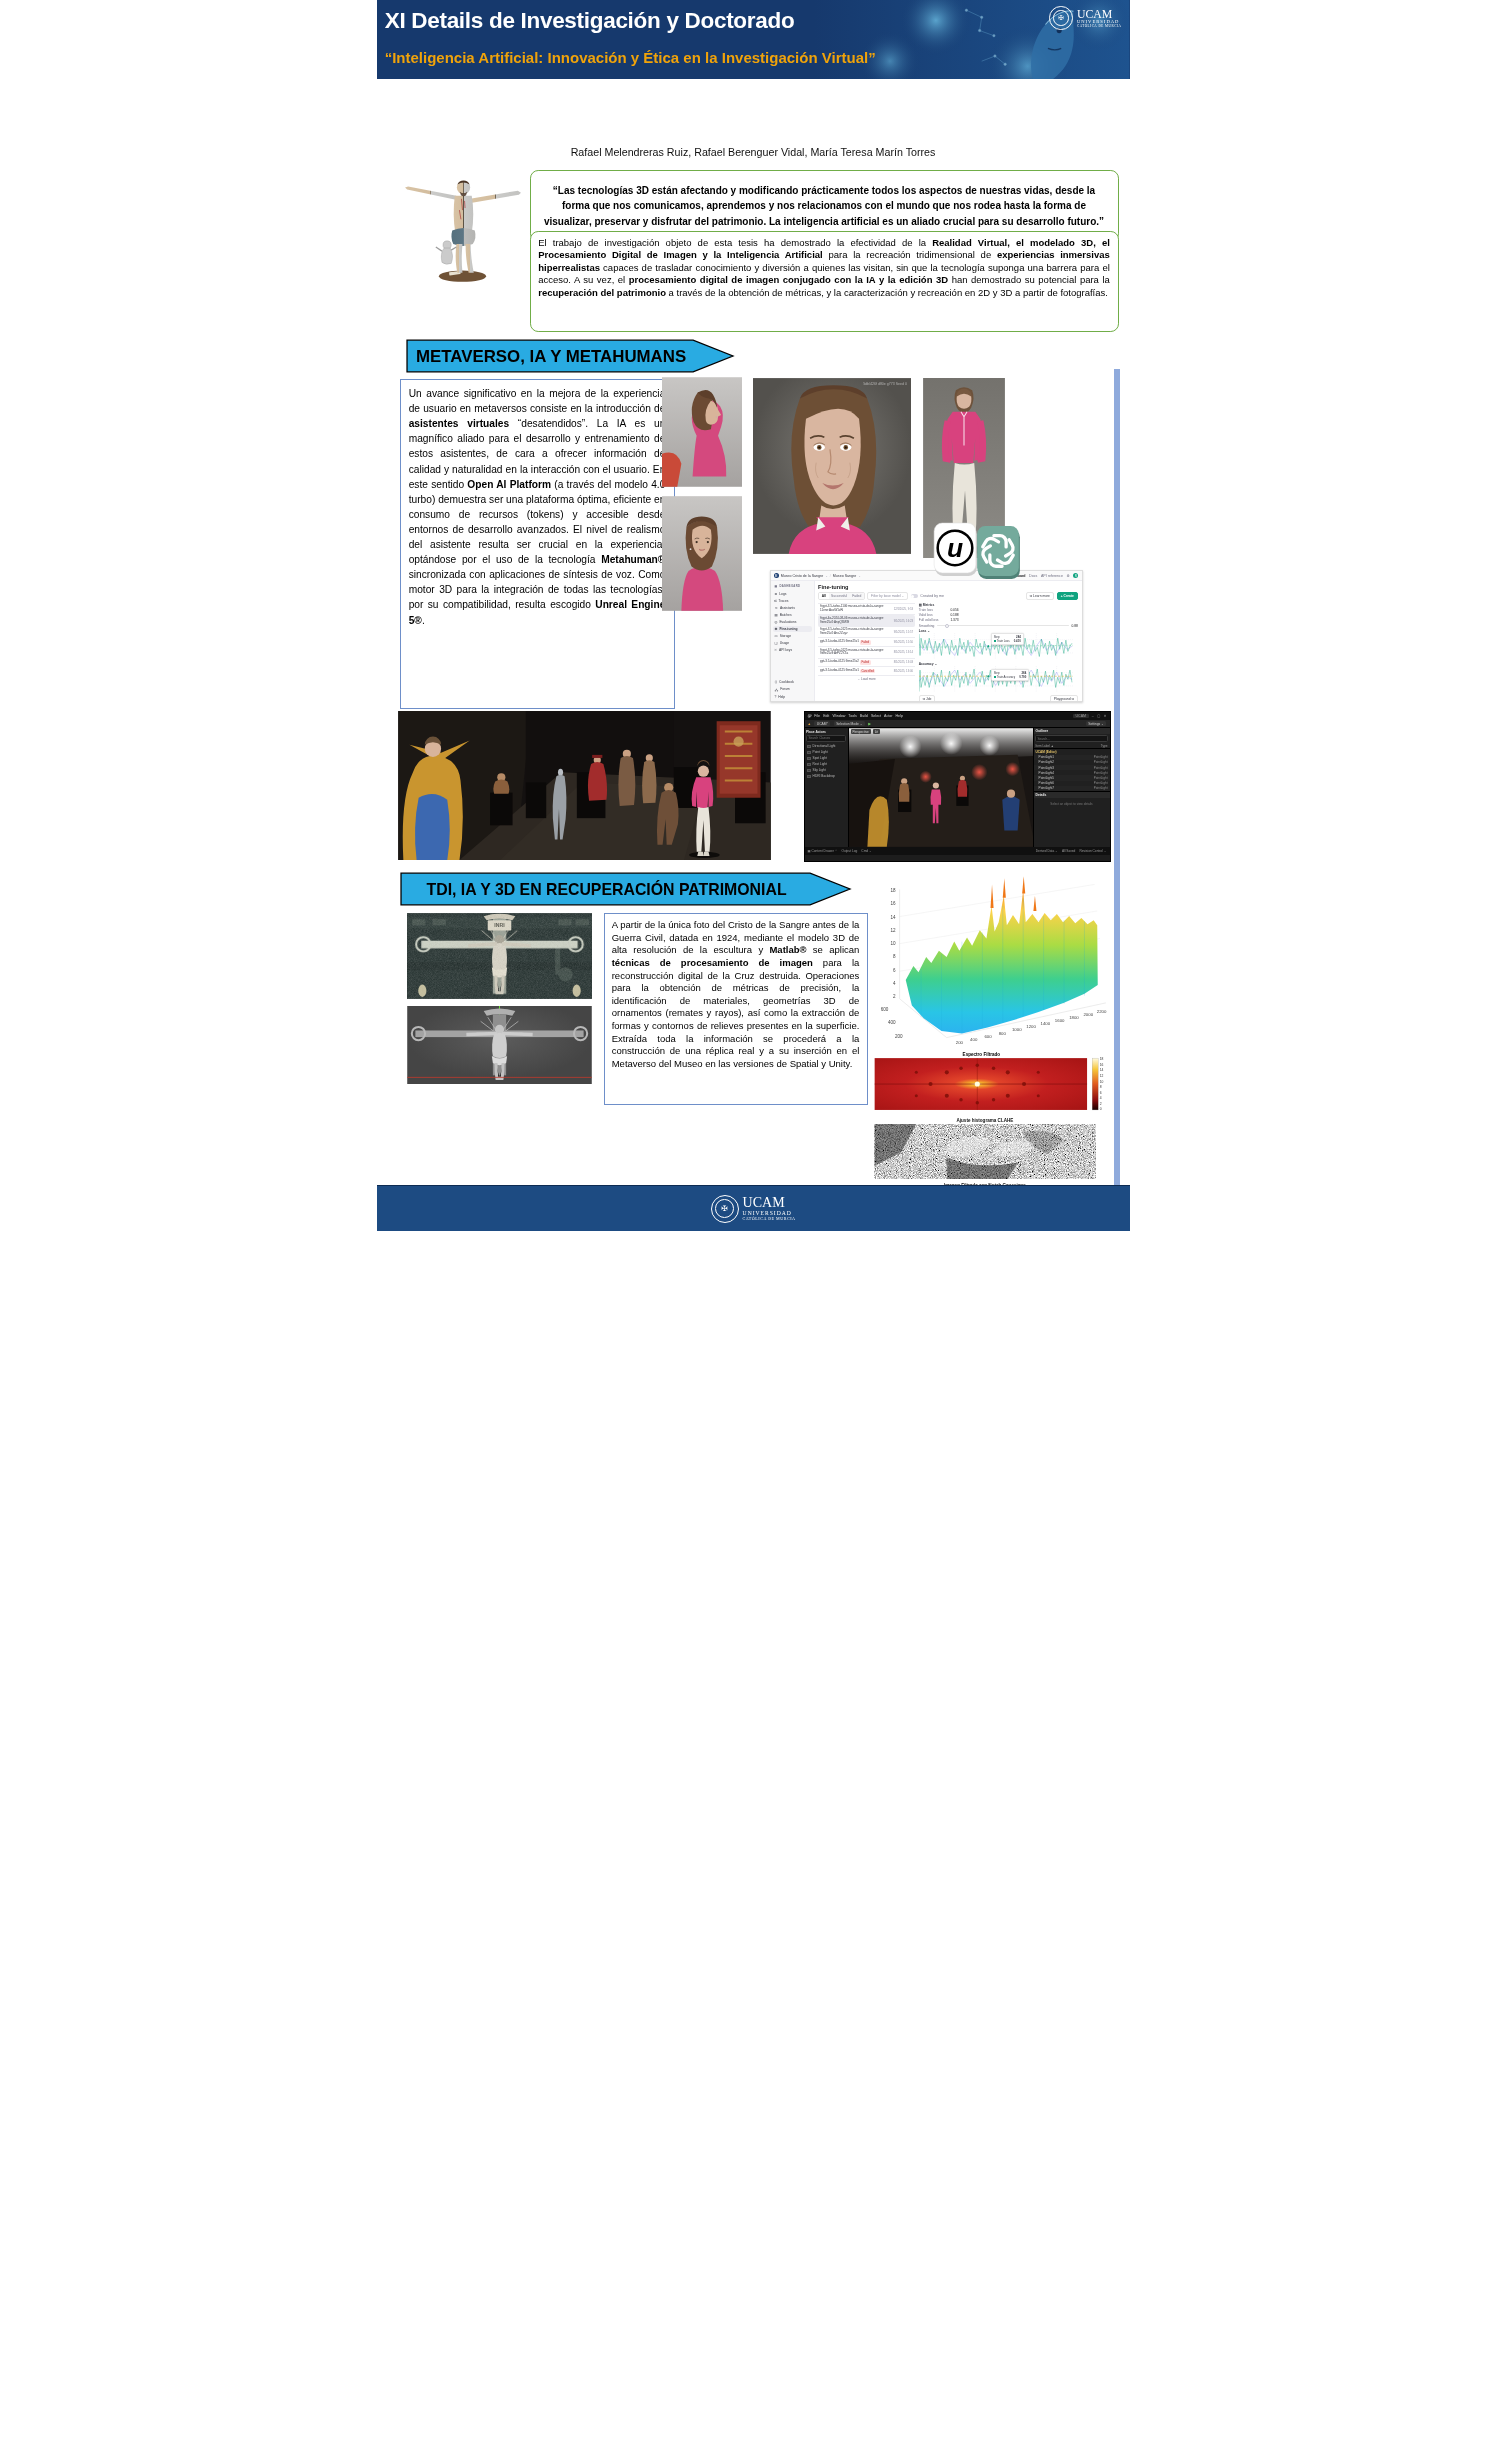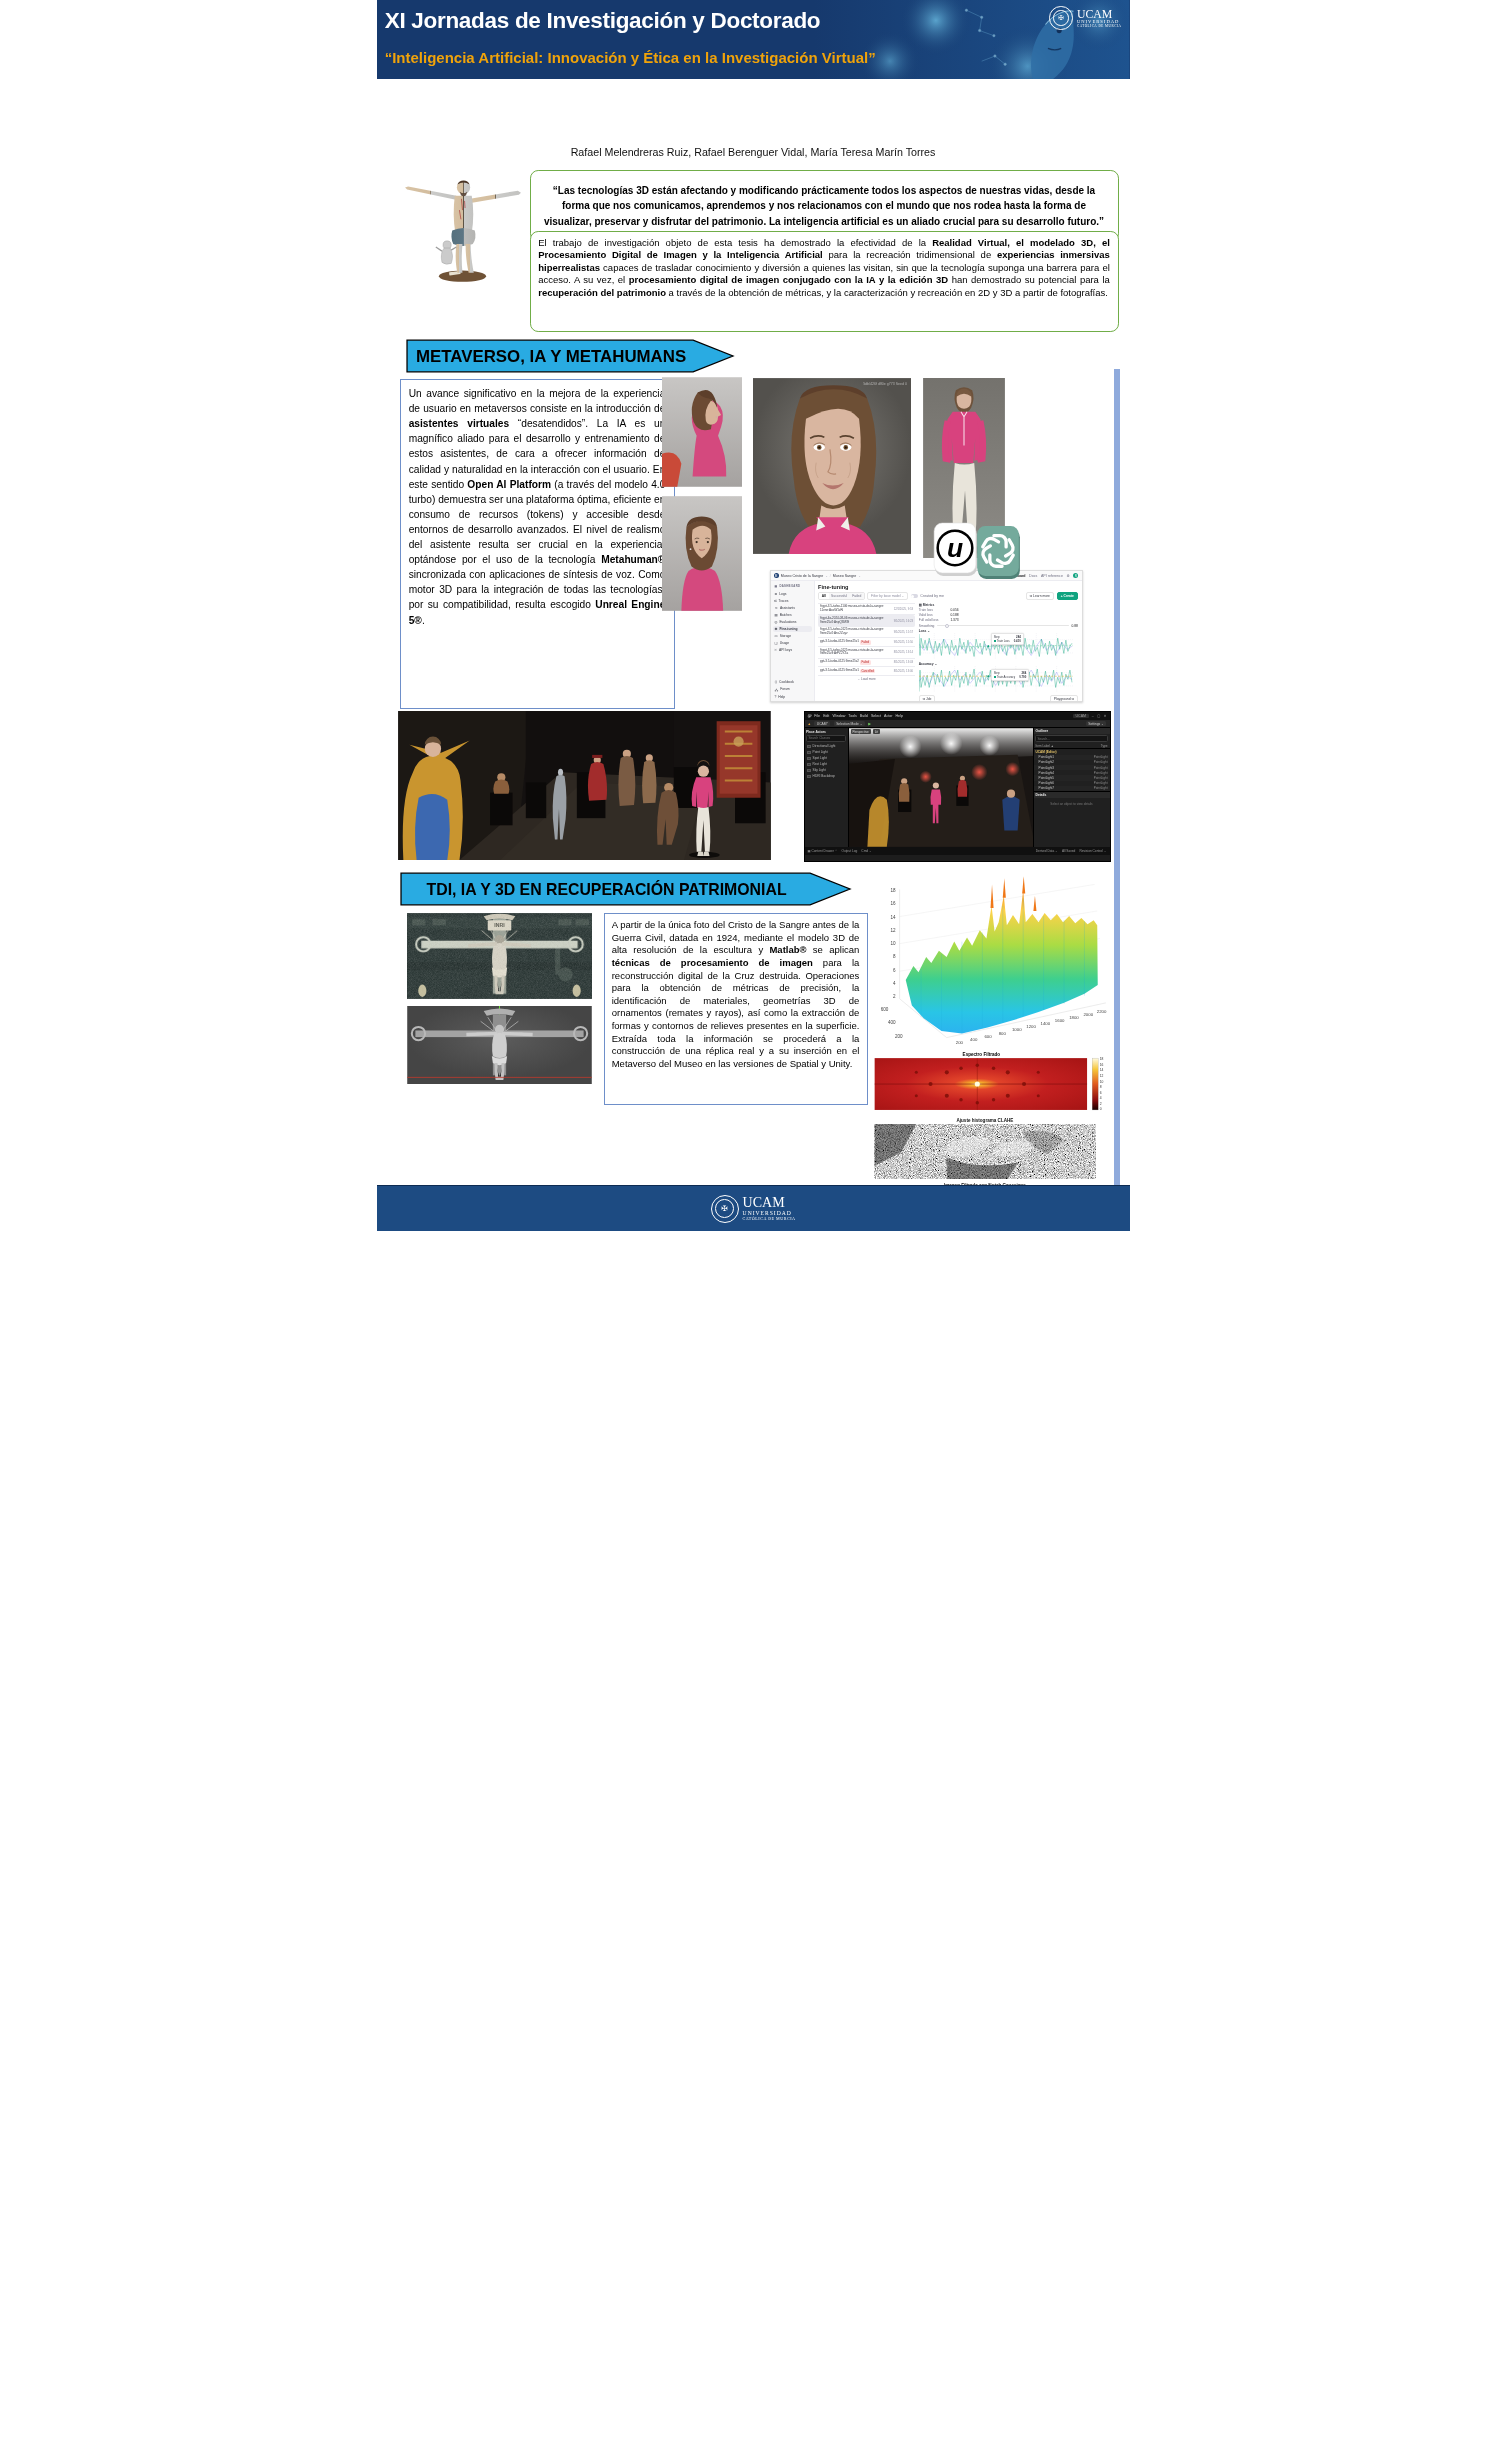--- a/index.html
+++ b/index.html
@@ -153,21 +153,21 @@
         <path d="M300,20 l30,14 l-4,26 l28,10" fill="none"></path>
         <path d="M330,120 l26,-10 l20,16" fill="none"></path>
         <circle cx="300" cy="20" r="2.4" fill="#bfe7f7"></circle>
           <circle cx="330" cy="34" r="2.4" fill="#bfe7f7"></circle>
         <circle cx="326" cy="60" r="2.4" fill="#bfe7f7"></circle>
           <circle cx="354" cy="70" r="2.4" fill="#bfe7f7"></circle>
         <circle cx="356" cy="110" r="2.4" fill="#bfe7f7"></circle>
           <circle cx="376" cy="126" r="2.4" fill="#bfe7f7"></circle>
       </g>
     </svg>
-    <div class="abs hdr-title">XI Jornadas de Investigación y Doctorado</div>
+    <div class="abs hdr-title">XI Details de Investigación y Doctorado</div>
     <div class="abs hdr-sub">“Inteligencia Artificial: Innovación y Ética en la Investigación Virtual”</div>
     <div class="abs brand" style="right:8.2px;top:6.1px;">
       <div class="seal" style="width:23.5px;height:23.5px;">
           <div class="seal-inner" style="font-size:6.6px;">✠</div>
         </div>
       <div class="brand-col">
         <span class="brand-ucam" style="font-size:11.8px;">UCAM</span>
         <span class="brand-uni" style="font-size:4.6px;">UNIVERSIDAD</span>
         <span class="brand-cat" style="font-size:3.3px;">CATÓLICA DE MURCIA</span>
       </div>

